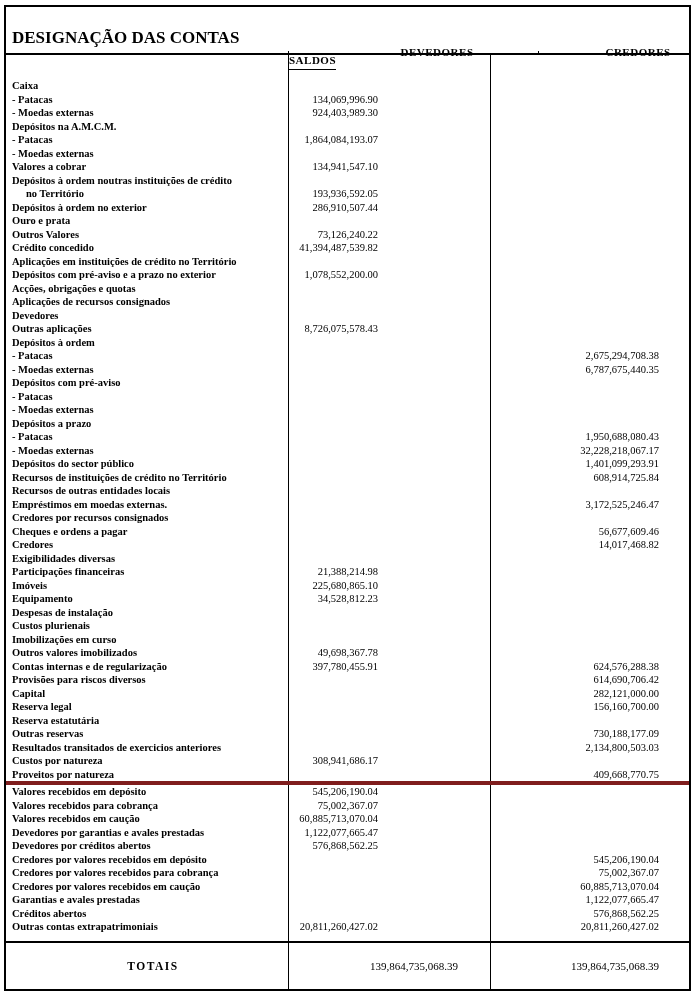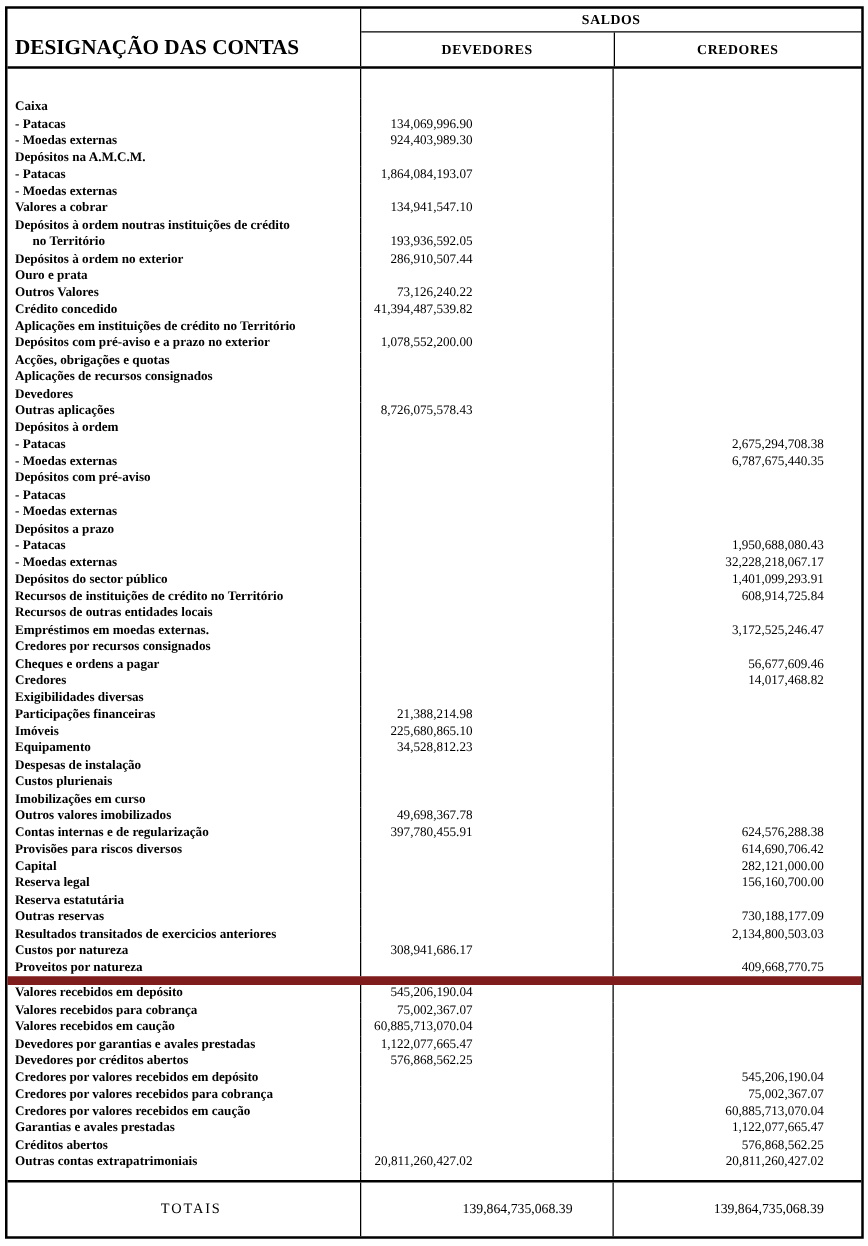--- a/index.html
+++ b/index.html
@@ -11,21 +11,21 @@
     border:2px solid #000; background:#fff;
     display:flex; flex-direction:column;
   }
 
   
   .hdr { display:flex; height:48px; border-bottom:2px solid #000; flex:none; }
   .h-left {
     flex:1; display:flex; align-items:flex-end;
     padding:0 0 5px 6px; font-weight:bold; font-size:17px; white-space:nowrap;
   }
-  .h-right { width:401px; border-left:1px solid #000; display:flex; flex-direction:column; }
+  .h-right { width:401px; border-left:1px solid #000; display:flex; flex-direction:row;margin-top:44px; }
   .h-saldos {
     height:19px; border-bottom:1px solid #000; text-align:center;
     font-weight:bold; font-size:11px; line-height:19px; letter-spacing:0.5px;
   }
   .h-cols { flex:1; display:flex; }
   .h-dev { width:202px; display:flex; align-items:center; justify-content:center;
     font-weight:bold; font-size:11px; letter-spacing:0.5px; }
   .h-cred { width:199px; border-left:1px solid #000; display:flex; align-items:center;
     justify-content:center; font-weight:bold; font-size:11px; letter-spacing:0.5px; }
 
@@ -40,27 +40,27 @@
   }
   .c-name.indent { padding-left:20px; }
   .c-dev {
     width:202px; border-left:1px solid #000; text-align:right;
     padding-right:112px; font-size:10.5px; line-height:13.5px; white-space:nowrap;
   }
   .c-cred {
     width:199px; border-left:1px solid #000; text-align:right;
     padding-right:30px; font-size:10.5px; line-height:13.5px; white-space:nowrap;
   }
-  .section-2 { border-top:7px solid #7f1d1d; }
+  .section-2 { border-top:4px solid #7f1d1d; }
 
   
   .totals { flex:1; display:flex; border-top:2px solid #000; min-height:36px; }
   .t-name {
     flex:1; display:flex; align-items:center; justify-content:center;
-    font-weight:normal; font-size:11.5px; letter-spacing:1.5px;padding-left:12px;
+    font-weight:bold; font-size:11.5px; letter-spacing:1.5px;padding-left:12px;
   }
   .t-dev {
     width:202px; border-left:1px solid #000; display:flex; align-items:center;
     justify-content:flex-end; padding-right:32px; font-size:11px; white-space:nowrap;
   }
   .t-cred {
     width:199px; border-left:1px solid #000; display:flex; align-items:center;
     justify-content:flex-end; padding-right:30px; font-size:11px; white-space:nowrap;
   }
 </style>

